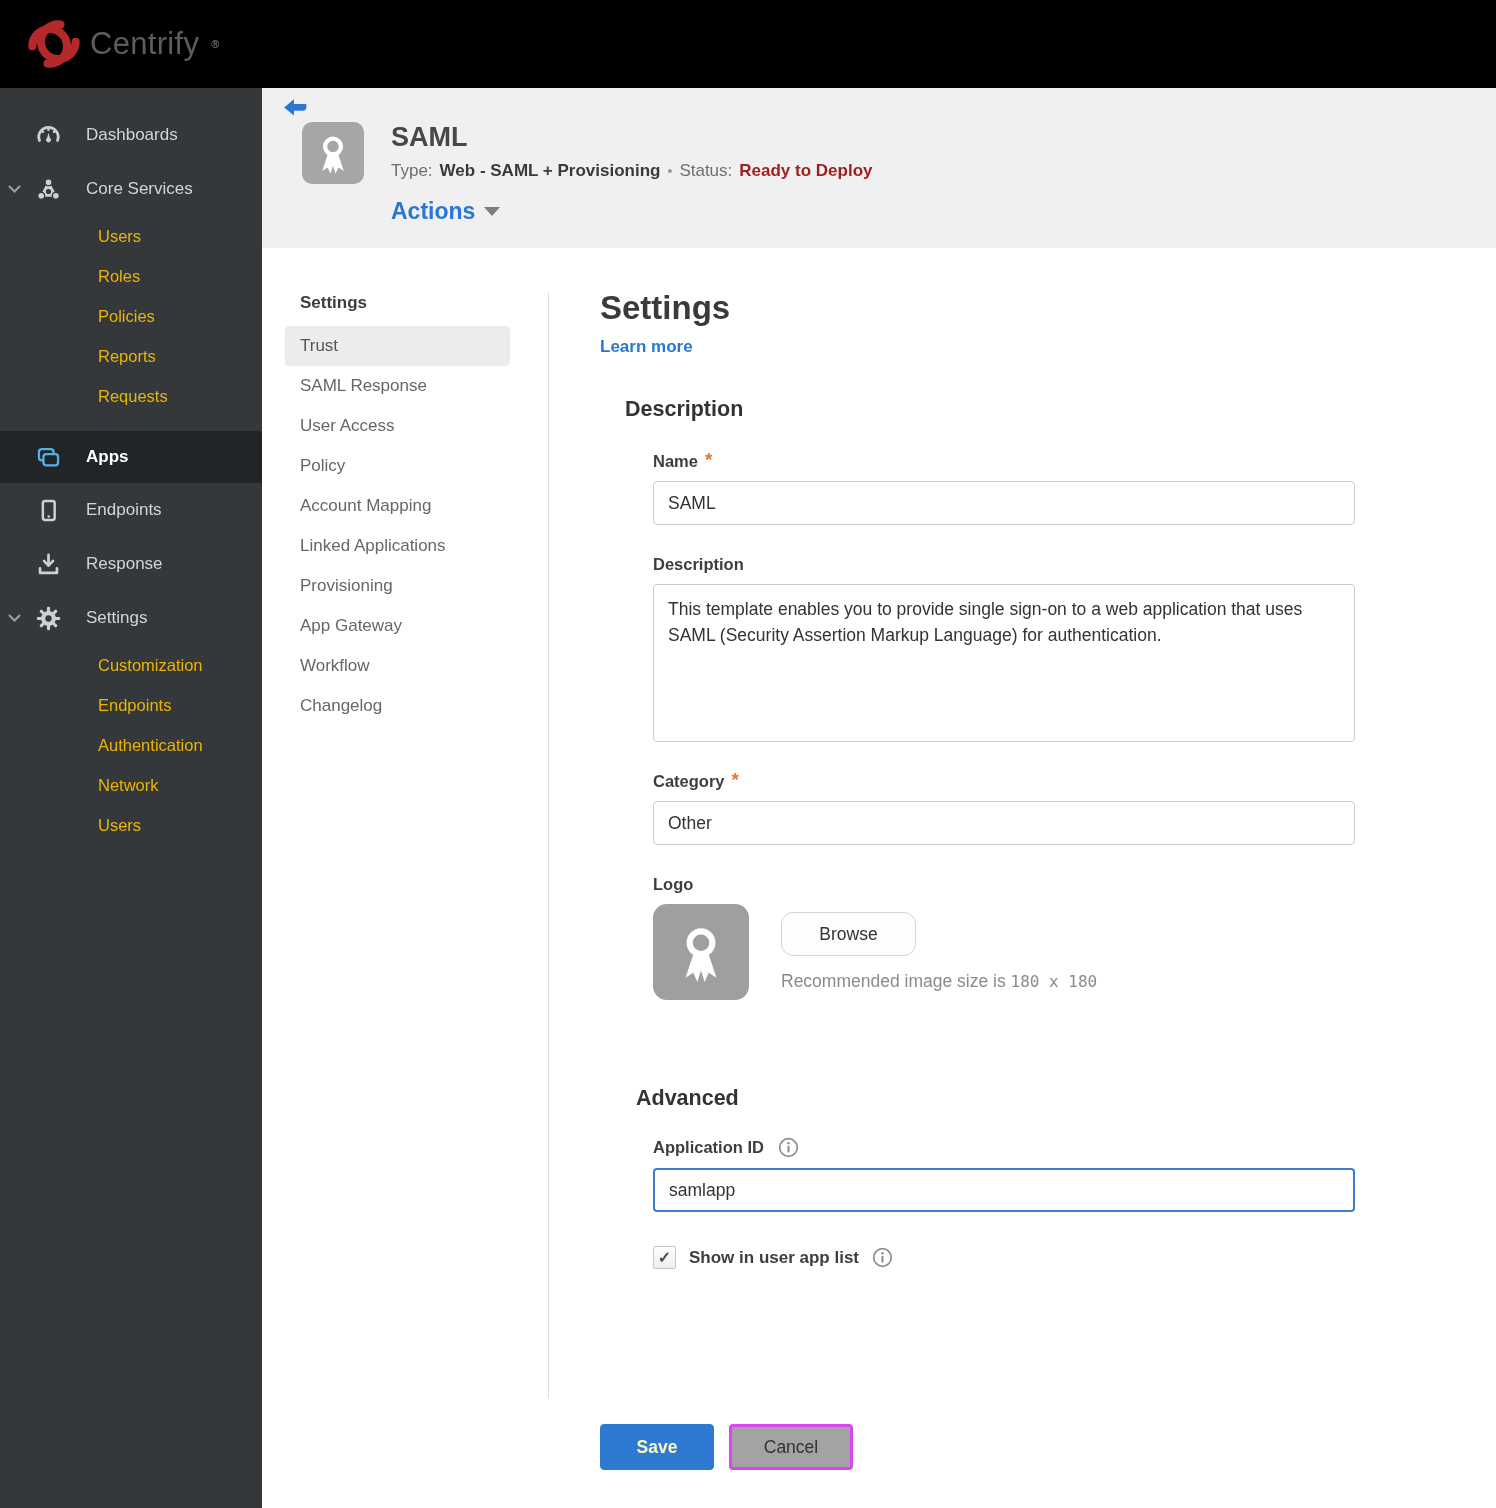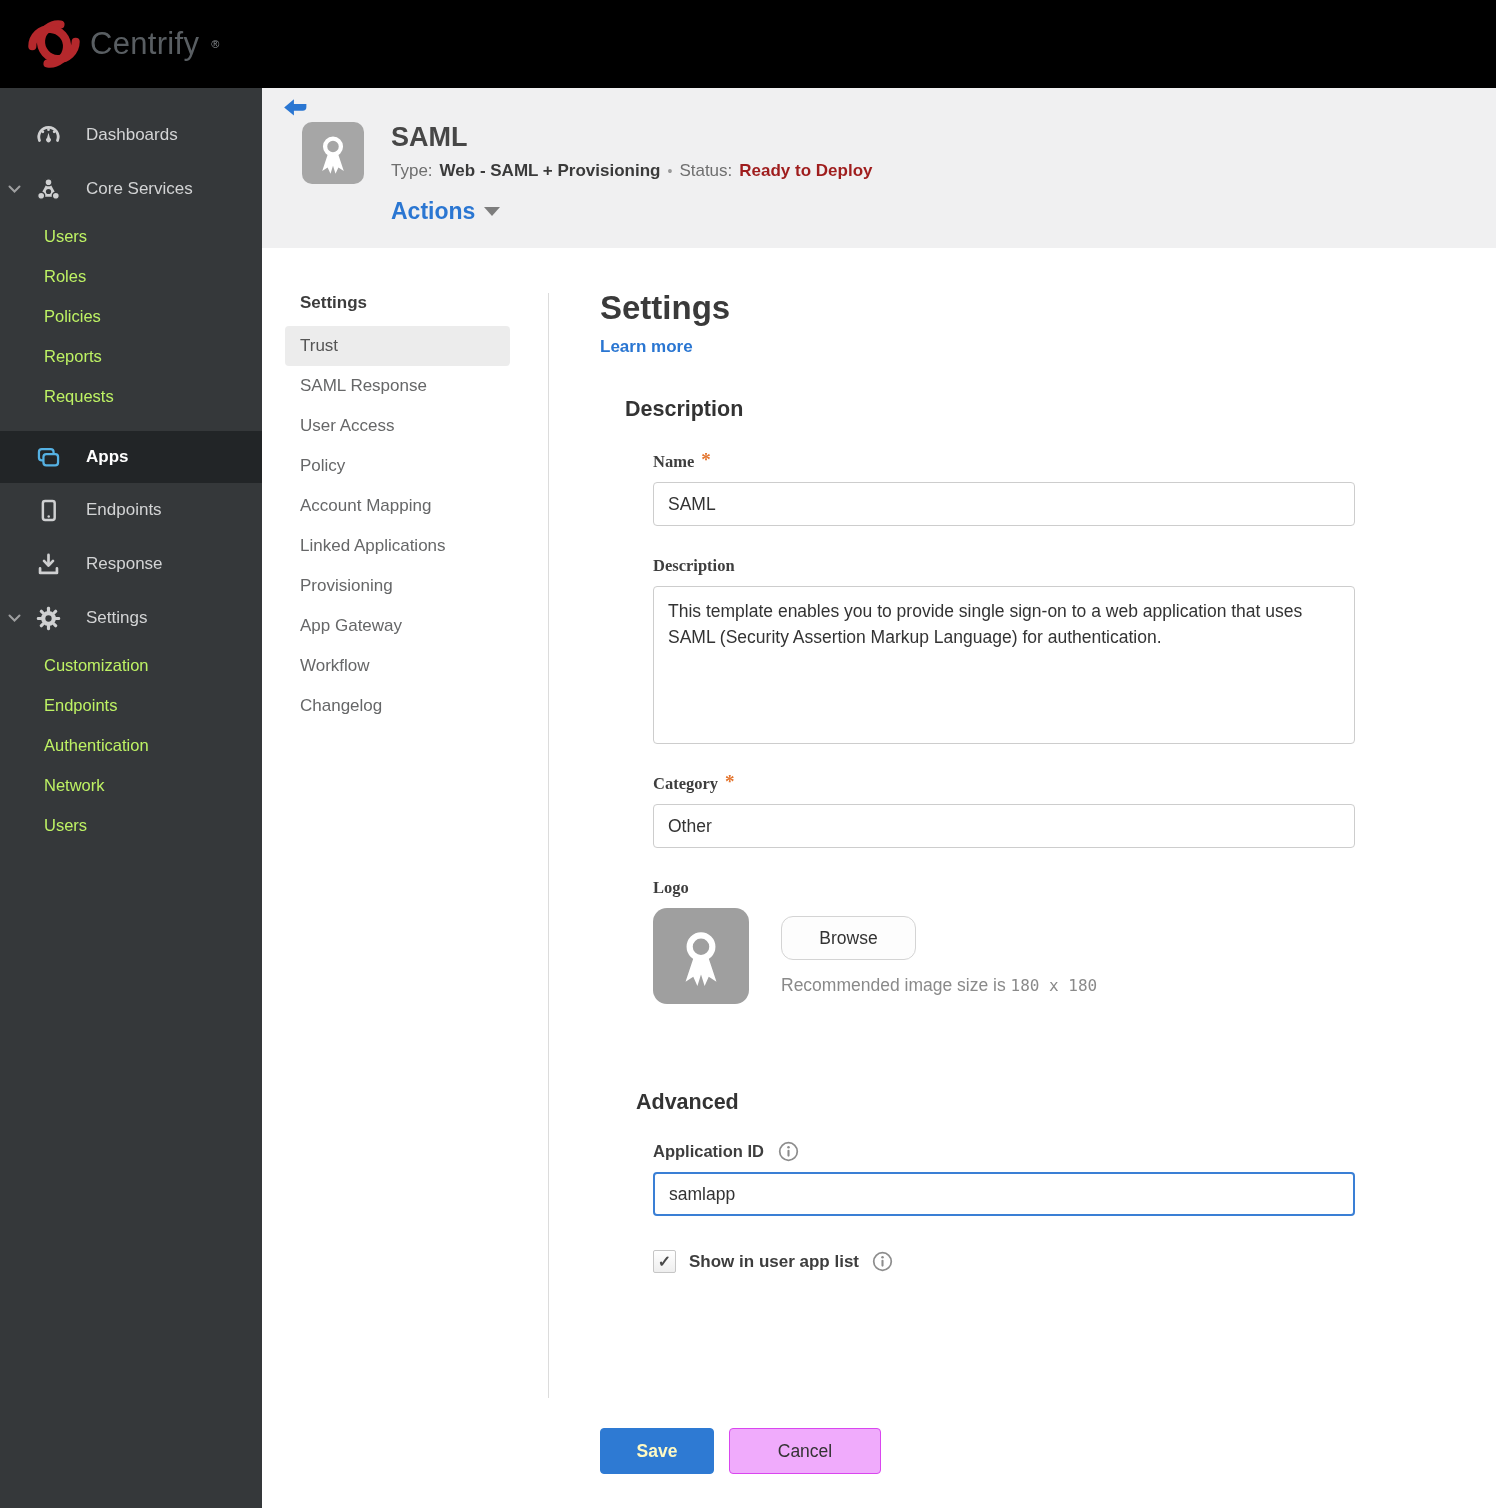--- a/index.html
+++ b/index.html
@@ -19,21 +19,21 @@
 
   
   .layout { display: flex; align-items: stretch; }
   .sidebar { width: 262px; flex-shrink: 0; background: #35383a; min-height: 1420px; padding-top: 20px; }
   .content { flex: 1; min-width: 0; }
 
   
   .nav-item { display: flex; align-items: center; position: relative; color: #d3d4d5; font-size: 17px; }
   .nav-parent { height: 54px; padding-left: 35px; gap: 24px; }
   .nav-parent .nav-ico { width: 27px; height: 27px; display: flex; align-items: center; justify-content: center; }
-  .nav-child { height: 40px; padding-left: 44px; font-size: 16.5px; color: #bef264; }
+  .nav-child { height: 40px; padding-left: 98px; font-size: 16.5px; color: #eab308; }
   .nav-item.active { background: #222527; height: 52px; margin-top: 15px; }
   .nav-item.active .nav-label { color: #ffffff; font-weight: bold; }
   .expand-chevron { position: absolute; left: 8px; top: 50%; transform: translateY(-50%); }
 
   
   .app-header { background: #f0f0f1; height: 160px; position: relative; }
   .back-btn { position: absolute; left: 20px; top: 9px; width: 26px; height: 22px; cursor: pointer; border: none; background: transparent; padding: 0; }
   .header-main { display: flex; gap: 27px; padding: 34px 0 0 40px; }
   .app-logo-sm { width: 62px; height: 62px; border-radius: 10px; background: #a6a6a6; display: flex; align-items: center; justify-content: center; flex-shrink: 0; }
   .app-title { font-size: 27px; font-weight: bold; color: #474747; line-height: 30px; }
@@ -51,42 +51,42 @@
   .subnav-heading { font-size: 17px; font-weight: bold; color: #3c3c3c; padding-left: 15px; margin-bottom: 13px; }
   .subnav-item { height: 40px; line-height: 40px; width: 225px; padding-left: 15px; font-size: 17px; color: #666768; border-radius: 4px; cursor: pointer; }
   .subnav-item.selected { background: #ececec; color: #555; }
 
   .main { padding: 40px 0 20px 51px; }
   .page-h1 { font-size: 33px; font-weight: bold; color: #3a3a3a; line-height: 40px; margin-bottom: 9px; }
   .learn-more { display: inline-block; color: #2a76d2; font-weight: bold; font-size: 17px; text-decoration: none; cursor: pointer; }
   .section-h2 { font-size: 21.5px; font-weight: bold; color: #333; margin: 40px 0 0 25px; }
   .section-h2.advanced { margin-top: 86px; margin-left: 36px; }
   .fields { margin-left: 53px; }
-  .field-label { display: flex; align-items: flex-start; gap: 7px; font-size: 16.5px; font-weight: bold; color: #3e3e3e; margin-top: 30px; font-family: Liberation Serif, serif; }
+  .field-label { display: flex; align-items: flex-start; gap: 7px; font-size: 16.5px; font-weight: bold; color: #3e3e3e; margin-top: 30px; }
   .req { color: #e4752e; font-size: 19px; line-height: 16px; }
   .label-with-info { display: flex; align-items: center; gap: 14px; margin-top: 26px; }
   .label-with-info .lbl { font-size: 16.5px; font-weight: bold; color: #3e3e3e; }
   .text-input { display: block; margin-top: 10px; width: 702px; height: 44px; border: 1px solid #cdcdcd; border-radius: 4px; background: #fff; font-family: "Liberation Sans", sans-serif; font-size: 17.5px; color: #333; padding: 0 14px; outline: none; }
   .text-input.focused { border: 2px solid #3a7fd5; }
   .text-area { display: block; margin-top: 10px; width: 702px; height: 158px; border: 1px solid #cdcdcd; border-radius: 4px; font-family: "Liberation Sans", sans-serif; font-size: 17.5px; color: #333; line-height: 26px; padding: 11px 14px; resize: none; outline: none; }
 
   .logo-row { display: flex; gap: 32px; margin-top: 10px; }
   .logo-box { width: 96px; height: 96px; border-radius: 14px; background: #9f9f9f; display: flex; align-items: center; justify-content: center; flex-shrink: 0; }
   .browse-btn { display: block; margin-top: 8px; width: 135px; height: 44px; border: 1px solid #d4d4d4; border-radius: 12px; background: #fdfdfd; font-family: "Liberation Sans", sans-serif; font-size: 17.5px; color: #333; cursor: pointer; }
   .logo-hint { margin-top: 15px; font-size: 17.5px; color: #8a8a8a; }
   .logo-hint .dims { font-family: "DejaVu Sans Mono", monospace; font-size: 16px; }
 
   .checkbox-row { display: flex; align-items: center; gap: 13px; margin-top: 34px; }
   .checkbox { width: 23px; height: 23px; border: 1px solid #c6c6c6; border-radius: 2px; background: linear-gradient(#ffffff, #eeeeee); display: flex; align-items: center; justify-content: center; font-size: 16px; font-weight: bold; color: #4a4a4a; cursor: pointer; }
   .cb-label { font-size: 17px; font-weight: bold; color: #3e3e3e; }
 
   .btn-row { display: flex; gap: 15px; margin-top: 155px; }
   .btn { height: 46px; border-radius: 4px; font-family: "Liberation Sans", sans-serif; font-size: 17.5px; cursor: pointer; }
   .btn-save { width: 114px; background: #2e7ad3; border: 1px solid #2e7ad3; color: #fef9c3; font-weight: bold; }
-  .btn-cancel { width: 152px; background: #f0abfc; border: 1px solid #d946ef; color: #333; }
+  .btn-cancel { width: 124px; background: #a3a3a3; border: 3px solid #d946ef; color: #333; }
 
   .info-btn { background: transparent; border: none; padding: 0; cursor: pointer; line-height: 0; }
 </style>
 </head>
 <body>
 
 <div class="topbar">
   <div class="brand">
     <span style="line-height:0;">
       <svg width="52" height="52" viewBox="0 0 48 48">

